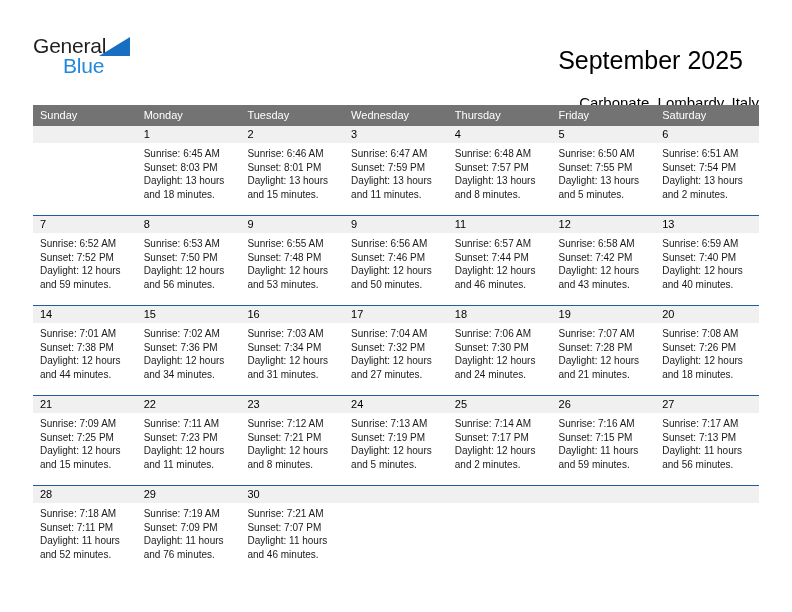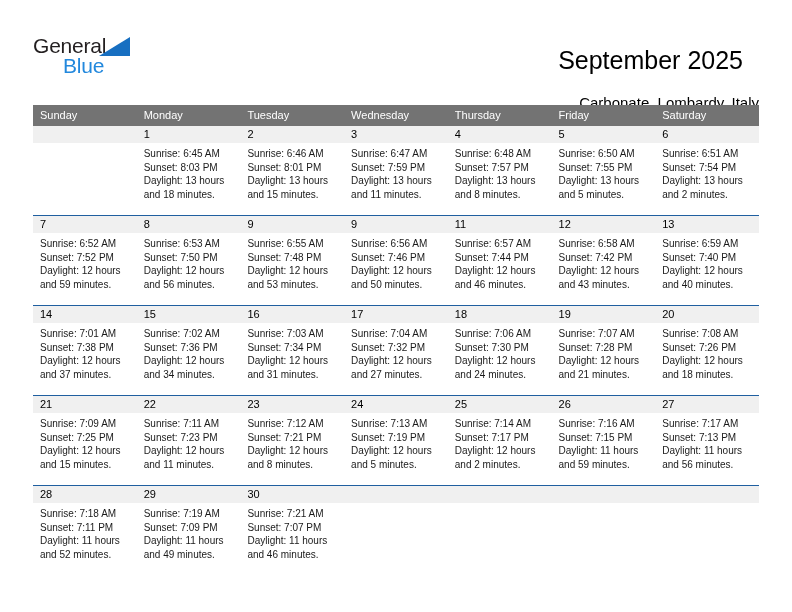--- a/index.html
+++ b/index.html
@@ -343,21 +343,21 @@
           </td>
         </tr>
         <tr class="week-row">
           <td>
             <div class="cell-inner">
               <div class="daynum-band">14</div>
               <div class="cell-body">
                 <div>Sunrise: 7:01 AM</div>
                 <div>Sunset: 7:38 PM</div>
                 <div>Daylight: 12 hours</div>
-                <div>and 37 minutes.</div>
+                <div>and 44 minutes.</div>
               </div>
             </div>
           </td>
           <td>
             <div class="cell-inner">
               <div class="daynum-band">15</div>
               <div class="cell-body">
                 <div>Sunrise: 7:02 AM</div>
                 <div>Sunset: 7:36 PM</div>
                 <div>Daylight: 12 hours</div>
@@ -512,21 +512,21 @@
               </div>
             </div>
           </td>
           <td>
             <div class="cell-inner">
               <div class="daynum-band">29</div>
               <div class="cell-body">
                 <div>Sunrise: 7:19 AM</div>
                 <div>Sunset: 7:09 PM</div>
                 <div>Daylight: 11 hours</div>
-                <div>and 49 minutes.</div>
+                <div>and 76 minutes.</div>
               </div>
             </div>
           </td>
           <td>
             <div class="cell-inner">
               <div class="daynum-band">30</div>
               <div class="cell-body">
                 <div>Sunrise: 7:21 AM</div>
                 <div>Sunset: 7:07 PM</div>
                 <div>Daylight: 11 hours</div>

